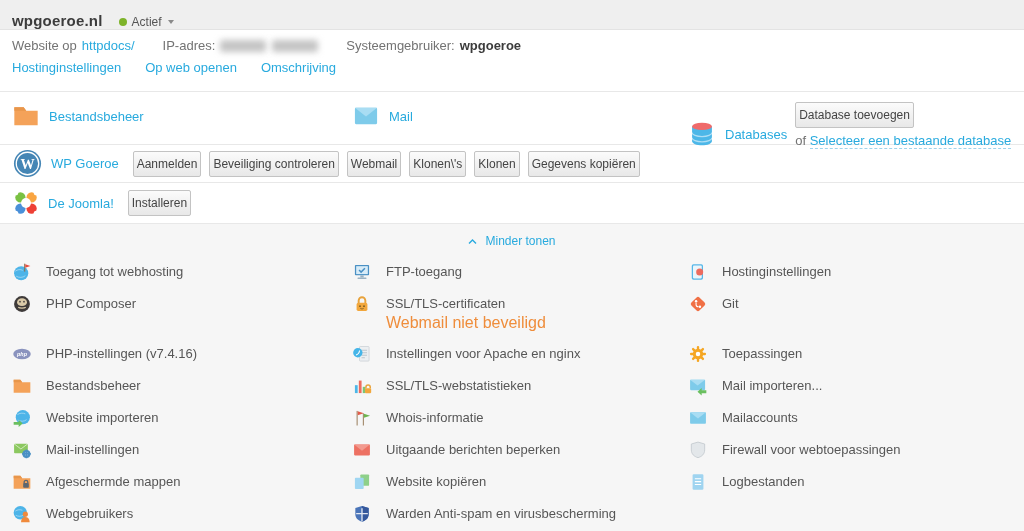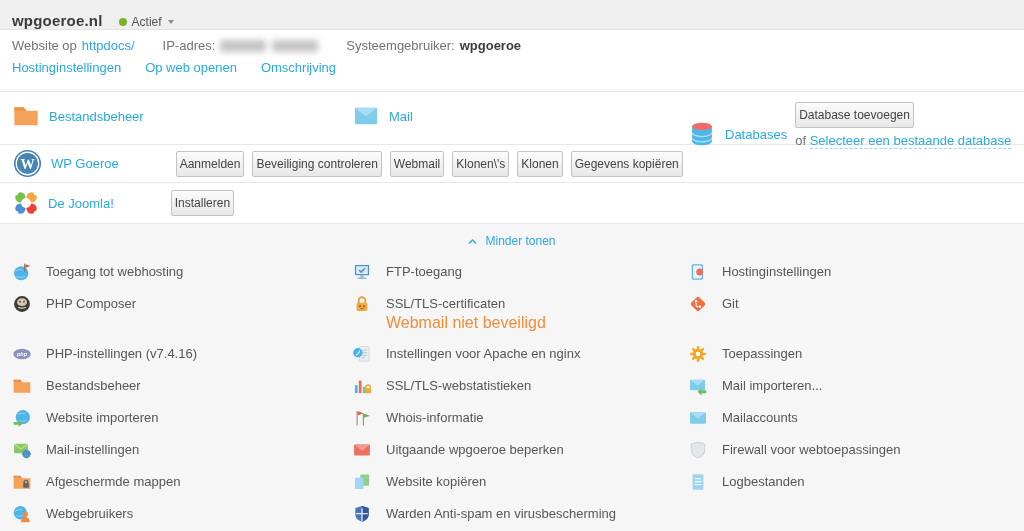--- a/index.html
+++ b/index.html
@@ -42,21 +42,21 @@
   .btn { background:linear-gradient(#fbfbfb,#e8e8e8); border:1px solid #c3c3c3; border-radius:2px;
     padding:5px 3px; font-size:12px; color:#444; font-family:inherit; cursor:pointer; white-space:nowrap; }
 
   
   .app-row { display:flex; align-items:center; background:#fff; border-bottom:1px solid #e8e8e8; padding:0 12px; }
   .wp-row { height:38px; } .joomla-row { height:41px; }
   .app-logo svg { display:block; }
   .wp-row .app-logo svg { width:31px; height:31px; }
   .joomla-row .app-logo svg { width:28px; height:28px; }
   .app-label { color:#28aade; margin:0 14px 0 8px; white-space:nowrap; }
-  .app-buttons { display:flex; gap:8px;margin-left:43px; }
+  .app-buttons { display:flex; gap:8px; }
 
   
   .tools { height:312px; background:#f6f6f6; border-bottom:1px solid #dedede; padding:6px 12px 0; overflow:hidden; }
   .collapse-row { text-align:center; margin:3px 0 8px; }
   .collapse-link { color:#28aade; font-size:12px; display:inline-flex; align-items:center; gap:8px; }
   .collapse-link svg { width:9px; height:7px; }
   .tool-grid { display:grid; grid-template-columns:340px 336px 1fr; }
   .tool { display:flex; align-items:flex-start; gap:14px; padding:6px 0; cursor:pointer; }
   .ticon { flex:0 0 20px; } .ticon svg { width:20px; height:20px; display:block; }
   .t-label { color:#565656; padding-top:2px; display:block; line-height:16px; }
@@ -406,21 +406,21 @@
           </span>
         </a>
         <a class="tool">
           <span class="ticon">
             <svg viewBox="0 0 24 24">
               <rect x="2.5" y="5.5" width="19" height="13" rx="1" fill="#ed7163"></rect>
               <path d="M2.5 5.5l9.5 7.5 9.5-7.5" fill="#f29a8f"></path>
             </svg>
           </span>
           <span>
-            <span class="t-label">Uitgaande wpgoeroe beperken</span>
+            <span class="t-label">Uitgaande berichten beperken</span>
           </span>
         </a>
         <a class="tool">
           <span class="ticon">
             <svg viewBox="0 0 24 24">
               <path d="M12 2.5l8 2.3v7.1c0 4.8-3.2 7.9-8 9.3-4.8-1.4-8-4.5-8-9.3V4.8z" fill="#e3e7ea" stroke="#c3c9ce" stroke-width="1"></path>
             </svg>
           </span>
           <span>
             <span class="t-label">Firewall voor webtoepassingen</span>

